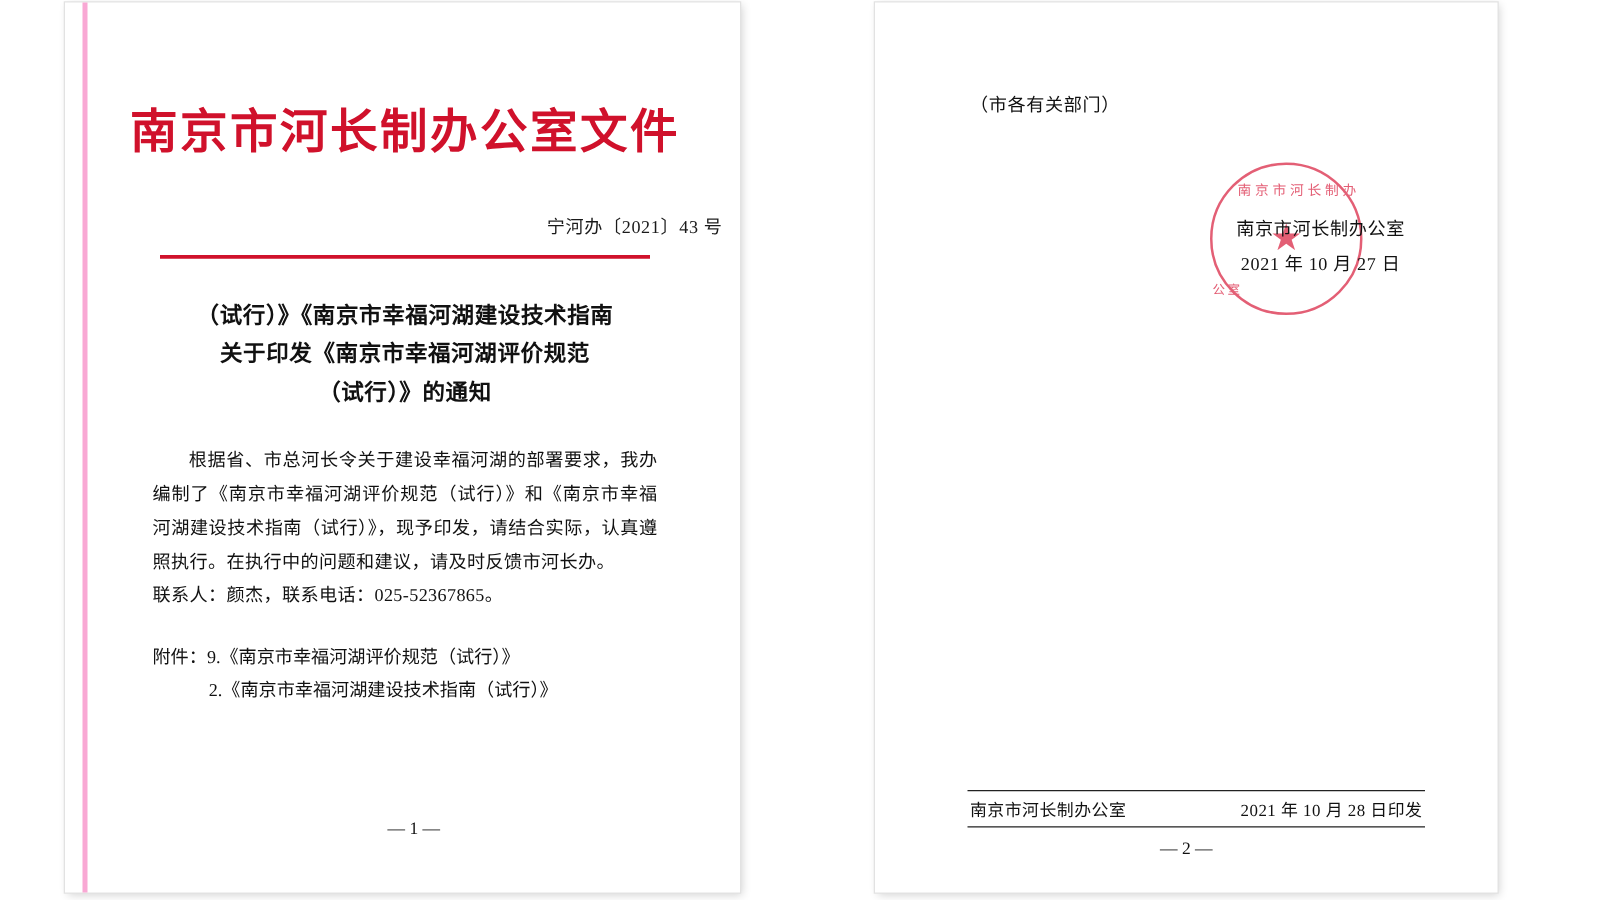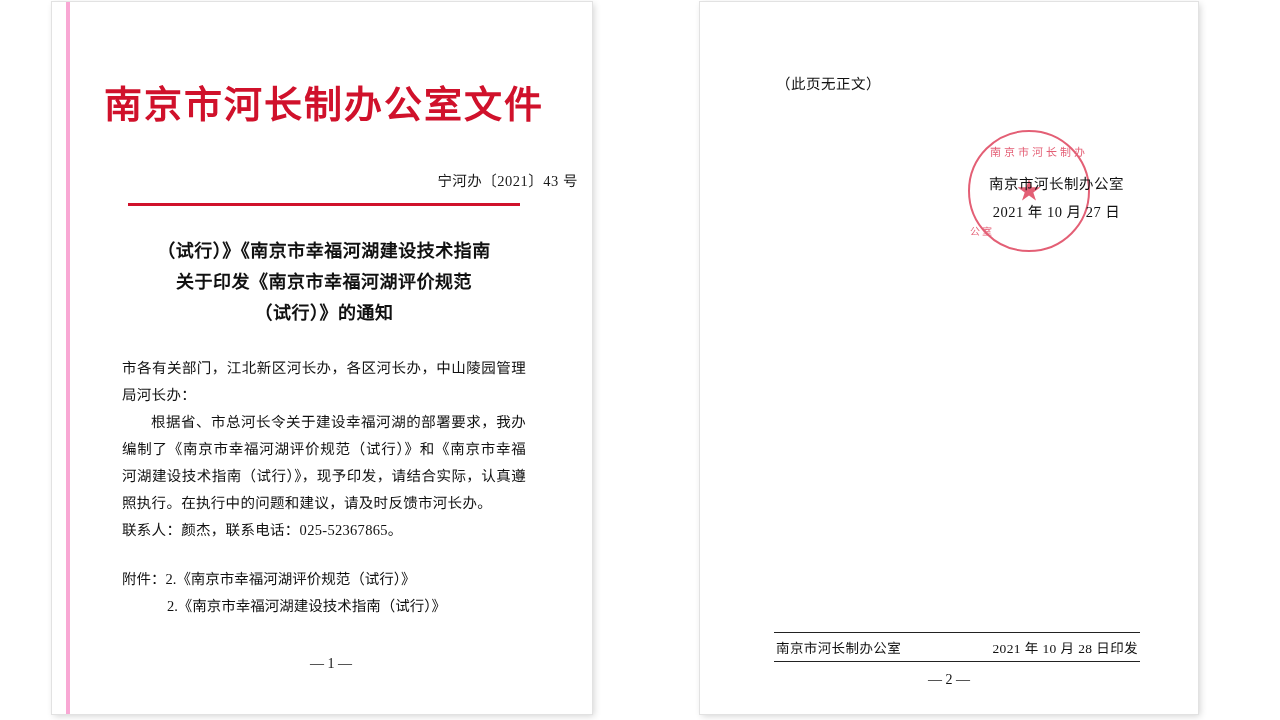--- a/index.html
+++ b/index.html
@@ -201,39 +201,38 @@
 
       <div class="red-rule"></div>
 
       <div class="subject">
         <div>（试行）》《南京市幸福河湖建设技术指南</div>
         <div>关于印发《南京市幸福河湖评价规范</div>
         <div>（试行）》的通知</div>
       </div>
 
       <div class="body-block">
-        <p>市各有关部门，江北新区河长办，各区河长办，中山陵园管理局河长办：</p>
         <p class="indent">根据省、市总河长令关于建设幸福河湖的部署要求，我办编制了《南京市幸福河湖评价规范（试行）》和《南京市幸福河湖建设技术指南（试行）》，现予印发，请结合实际，认真遵照执行。在执行中的问题和建议，请及时反馈市河长办。</p>
         <p class="gap-top">联系人：颜杰，联系电话：025-52367865。</p>
       </div>
 
       <div class="attach-list">
         <div class="a-line">
-          <span>附件：</span><span>2.《南京市幸福河湖评价规范（试行）》</span>
+          <span>附件：</span><span>9.《南京市幸福河湖评价规范（试行）》</span>
         </div>
         <div class="a-line second">2.《南京市幸福河湖建设技术指南（试行）》</div>
       </div>
 
       <div class="page-num">— 1 —</div>
     </div>
   </div>
 
   <div class="page" id="page2">
 
-    <div class="p2-note">（此页无正文）</div>
+    <div class="p2-note">（市各有关部门）</div>
 
     <div class="seal">
       <div class="arc-top">南京市河长制办</div>
       <div class="star">★</div>
       <div class="arc-bottom">公室</div>
     </div>
 
     <div class="signature">
       <div>南京市河长制办公室</div>
       <div>2021 年 10 月 27 日</div>

